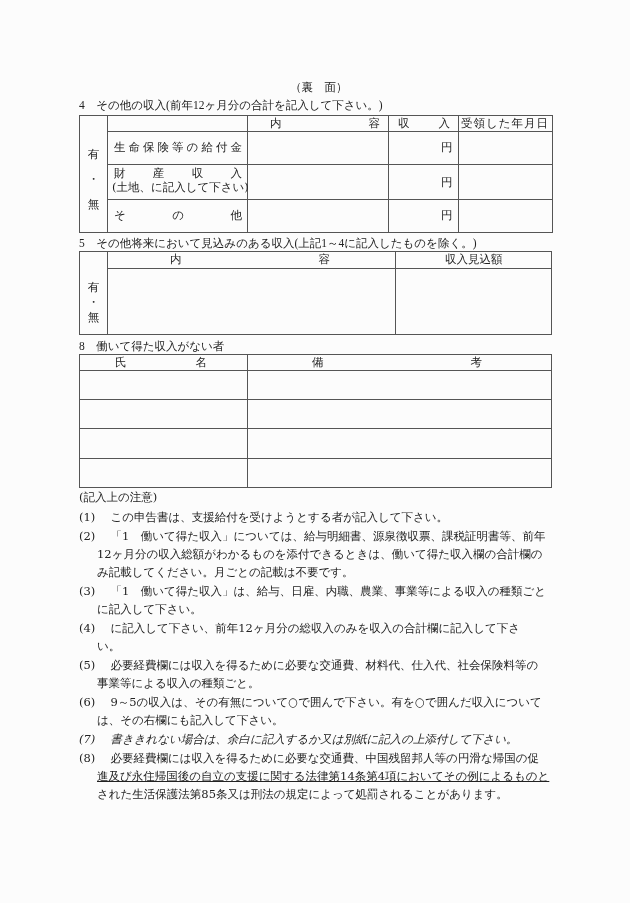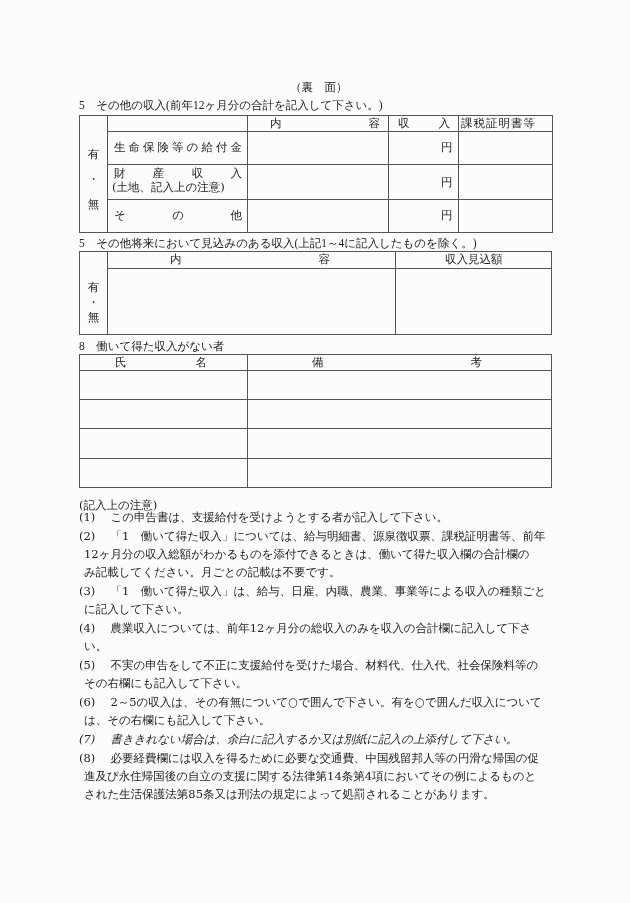--- a/index.html
+++ b/index.html
@@ -6,28 +6,28 @@
   body { width:630px; height:903px; position:relative; overflow:hidden;
          font-family:"DejaVu Serif","Liberation Serif",serif; color:#222; font-size:11.5px; }
   .abs { position:absolute; white-space:nowrap;font-family:Liberation Serif, serif; }
   .line-h { position:absolute; height:1px; background:#555; }
   .line-v { position:absolute; width:1px; background:#555; }
   .frame { position:absolute; border:1.2px solid #555; box-sizing:border-box; }
   .cell-text { position:absolute; white-space:nowrap; line-height:13px; }
   .spread { display:flex; justify-content:space-between; }
   .vert { position:absolute; display:flex; flex-direction:column; align-items:center; }
   .note { position:absolute; left:79px; white-space:nowrap; line-height:13px; }
-  .cont { left:84px;text-align:right; }
+  .cont { left:97px;text-align:right; }
 </style>
 </head>
 <body>
 
 <div class="abs" style="left:290px;top:80px;">（裏　面）</div>
 
-<div class="abs" style="left:79px;top:98px;">5　その他の収入(前年12ヶ月分の合計を記入して下さい。)</div>
+<div class="abs" style="left:79px;top:98px;">4　その他の収入(前年12ヶ月分の合計を記入して下さい。)</div>
 <div>
   <div class="frame" style="left:79px;top:115px;width:474px;height:118px;"></div>
   <div class="line-v" style="left:107px;top:115px;height:118px;"></div>
   <div class="line-v" style="left:247px;top:115px;height:118px;"></div>
   <div class="line-v" style="left:388px;top:115px;height:118px;"></div>
   <div class="line-v" style="left:458px;top:115px;height:118px;"></div>
   <div class="line-h" style="left:107px;top:131px;width:446px;"></div>
   <div class="line-h" style="left:107px;top:164px;width:446px;"></div>
   <div class="line-h" style="left:107px;top:199px;width:446px;"></div>
 
@@ -38,40 +38,40 @@
   </div>
 
   <div class="cell-text spread" style="left:270px;top:117px;width:110px;">
     <span>内</span>
     <span>容</span>
   </div>
   <div class="cell-text spread" style="left:398px;top:117px;width:52px;">
     <span>収</span>
     <span>入</span>
   </div>
-  <div class="cell-text" style="left:461px;top:117px;letter-spacing:1px;">課税証明書等</div>
+  <div class="cell-text" style="left:461px;top:117px;letter-spacing:1px;">受領した年月日</div>
 
   <div class="cell-text spread" style="left:114px;top:141px;width:128px;">
     <span>生</span>
       <span>命</span>
       <span>保</span>
       <span>険</span>
       <span>等</span>
       <span>の</span>
       <span>給</span>
       <span>付</span>
       <span>金</span>
   </div>
   <div class="cell-text spread" style="left:114px;top:167px;width:128px;">
     <span>財</span>
       <span>産</span>
       <span>収</span>
       <span>入</span>
   </div>
-  <div class="cell-text" style="left:112px;top:181px;">(土地、記入上の注意)</div>
+  <div class="cell-text" style="left:112px;top:181px;">(土地、に記入して下さい)</div>
   <div class="cell-text spread" style="left:114px;top:209px;width:128px;">
     <span>そ</span>
       <span>の</span>
       <span>他</span>
   </div>
 
   <div class="cell-text" style="left:248px;top:132px;width:139px;height:31px;"></div>
   <div class="cell-text" style="left:248px;top:165px;width:139px;height:33px;"></div>
   <div class="cell-text" style="left:248px;top:200px;width:139px;height:32px;"></div>
 
@@ -120,38 +120,38 @@
   <div class="cell-text" style="left:248px;top:371px;width:303px;height:27px;"></div>
   <div class="cell-text" style="left:80px;top:400px;width:166px;height:27px;"></div>
   <div class="cell-text" style="left:248px;top:400px;width:303px;height:27px;"></div>
   <div class="cell-text" style="left:80px;top:429px;width:166px;height:28px;"></div>
   <div class="cell-text" style="left:248px;top:429px;width:303px;height:28px;"></div>
   <div class="cell-text" style="left:80px;top:459px;width:166px;height:28px;"></div>
   <div class="cell-text" style="left:248px;top:459px;width:303px;height:28px;"></div>
 </div>
 
 <div>
-  <div class="note" style="top:491px;margin-top:8px;">(記入上の注意)</div>
+  <div class="note" style="top:491px;">(記入上の注意)</div>
 
   <div class="note" style="top:511px;text-align:right;"><span>(1)</span>　 <span>この申告書は、支援給付を受けようとする者が記入して下さい。</span></div>
 
   <div class="note" style="top:530px;"><span>(2)</span>　 <span>「1　働いて得た収入」については、給与明細書、源泉徴収票、課税証明書等、前年</span></div>
   <div class="note cont" style="top:548px;">12ヶ月分の収入総額がわかるものを添付できるときは、働いて得た収入欄の合計欄の</div>
   <div class="note cont" style="top:566px;">み記載してください。月ごとの記載は不要です。</div>
 
   <div class="note" style="top:585px;"><span>(3)</span>　 <span>「1　働いて得た収入」は、給与、日雇、内職、農業、事業等による収入の種類ごと</span></div>
   <div class="note cont" style="top:603px;">に記入して下さい。</div>
 
-  <div class="note" style="top:622px;"><span>(4)</span>　 <span>農業収入については、前年12ヶ月分の総収入のみを収入の合計欄に記入して下さ</span></div>
+  <div class="note" style="top:622px;"><span>(4)</span>　 <span>に記入して下さい、前年12ヶ月分の総収入のみを収入の合計欄に記入して下さ</span></div>
   <div class="note cont" style="top:640px;">い。</div>
 
-  <div class="note" style="top:659px;"><span>(5)</span>　 <span>不実の申告をして不正に支援給付を受けた場合、材料代、仕入代、社会保険料等の</span></div>
-  <div class="note cont" style="top:677px;">その右欄にも記入して下さい。</div>
+  <div class="note" style="top:659px;"><span>(5)</span>　 <span>必要経費欄には収入を得るために必要な交通費、材料代、仕入代、社会保険料等の</span></div>
+  <div class="note cont" style="top:677px;">事業等による収入の種類ごと。</div>
 
-  <div class="note" style="top:696px;"><span>(6)</span>　 <span>2～5の収入は、その有無について○で囲んで下さい。有を○で囲んだ収入について</span></div>
+  <div class="note" style="top:696px;"><span>(6)</span>　 <span>9～5の収入は、その有無について○で囲んで下さい。有を○で囲んだ収入について</span></div>
   <div class="note cont" style="top:714px;">は、その右欄にも記入して下さい。</div>
 
   <div class="note" style="top:733px;font-style:italic;"><span>(7)</span>　 <span>書ききれない場合は、余白に記入するか又は別紙に記入の上添付して下さい。</span></div>
 
   <div class="note" style="top:752px;"><span>(8)</span>　 <span>必要経費欄には収入を得るために必要な交通費、中国残留邦人等の円滑な帰国の促</span></div>
-  <div class="note cont" style="top:770px;">進及び永住帰国後の自立の支援に関する法律第14条第4項においてその例によるものと</div>
+  <div class="note cont" style="top:770px;text-decoration:underline;">進及び永住帰国後の自立の支援に関する法律第14条第4項においてその例によるものと</div>
   <div class="note cont" style="top:788px;">された生活保護法第85条又は刑法の規定によって処罰されることがあります。</div>
 </div>
 
 </body></html>

